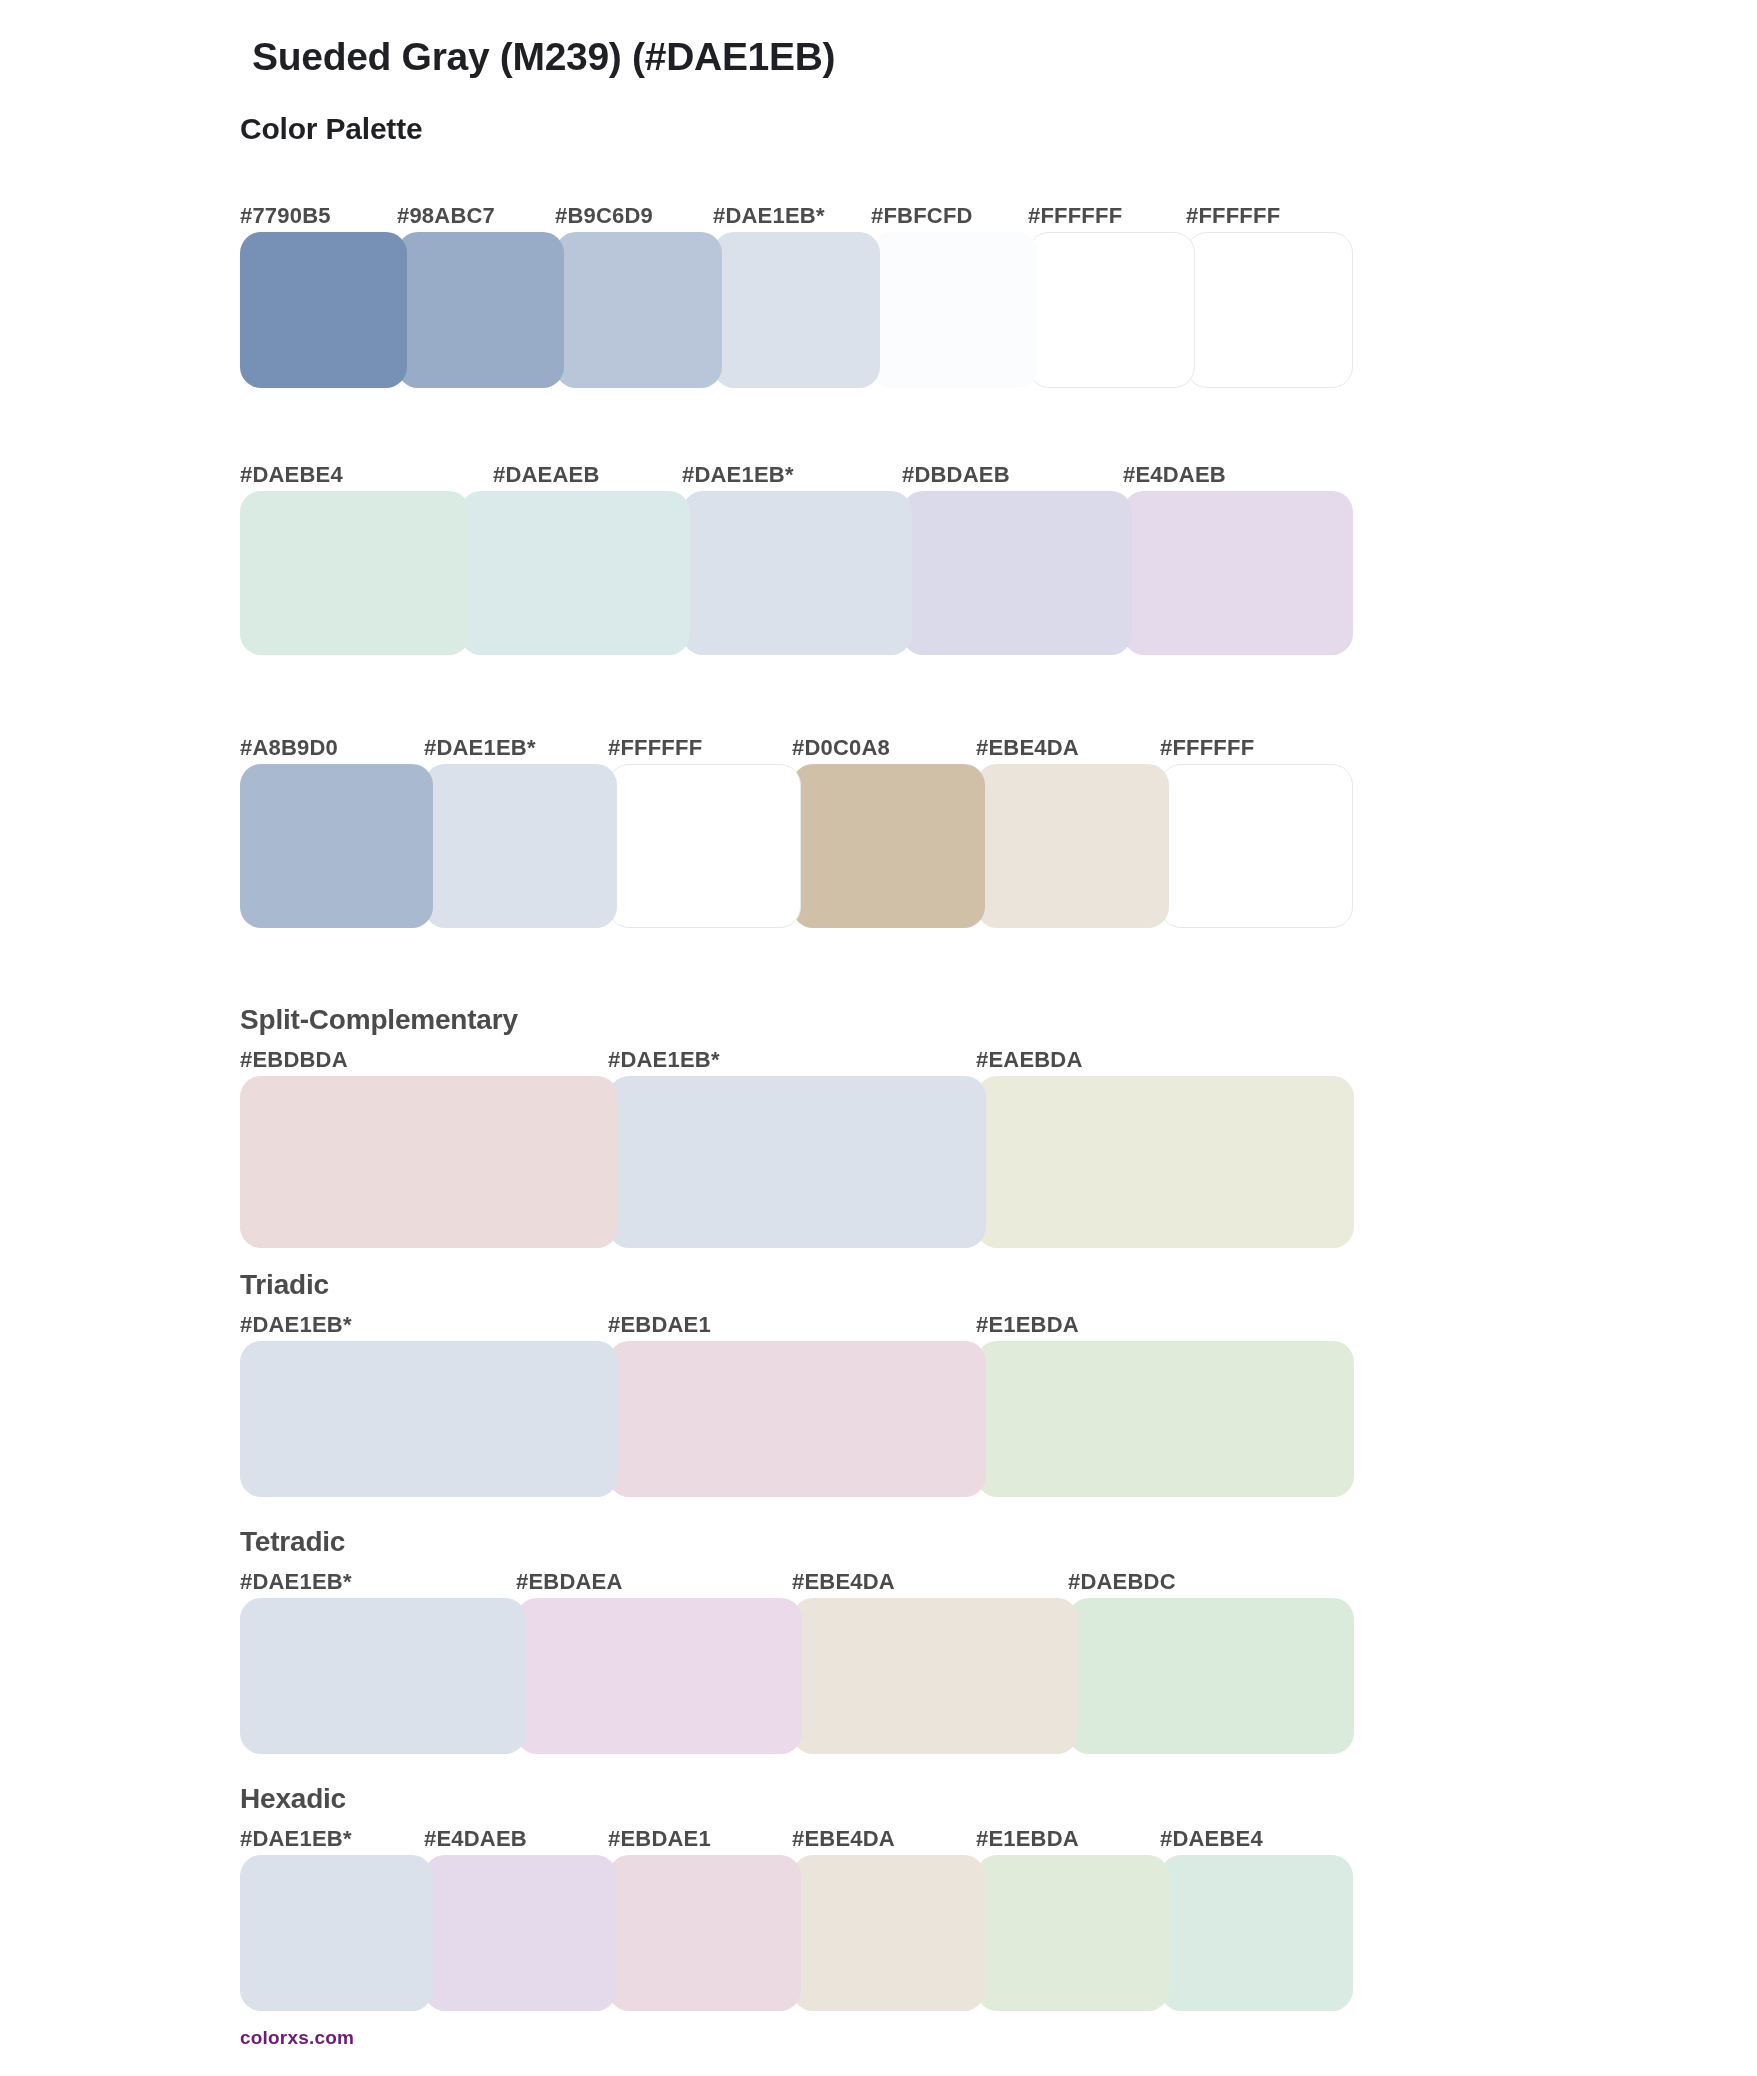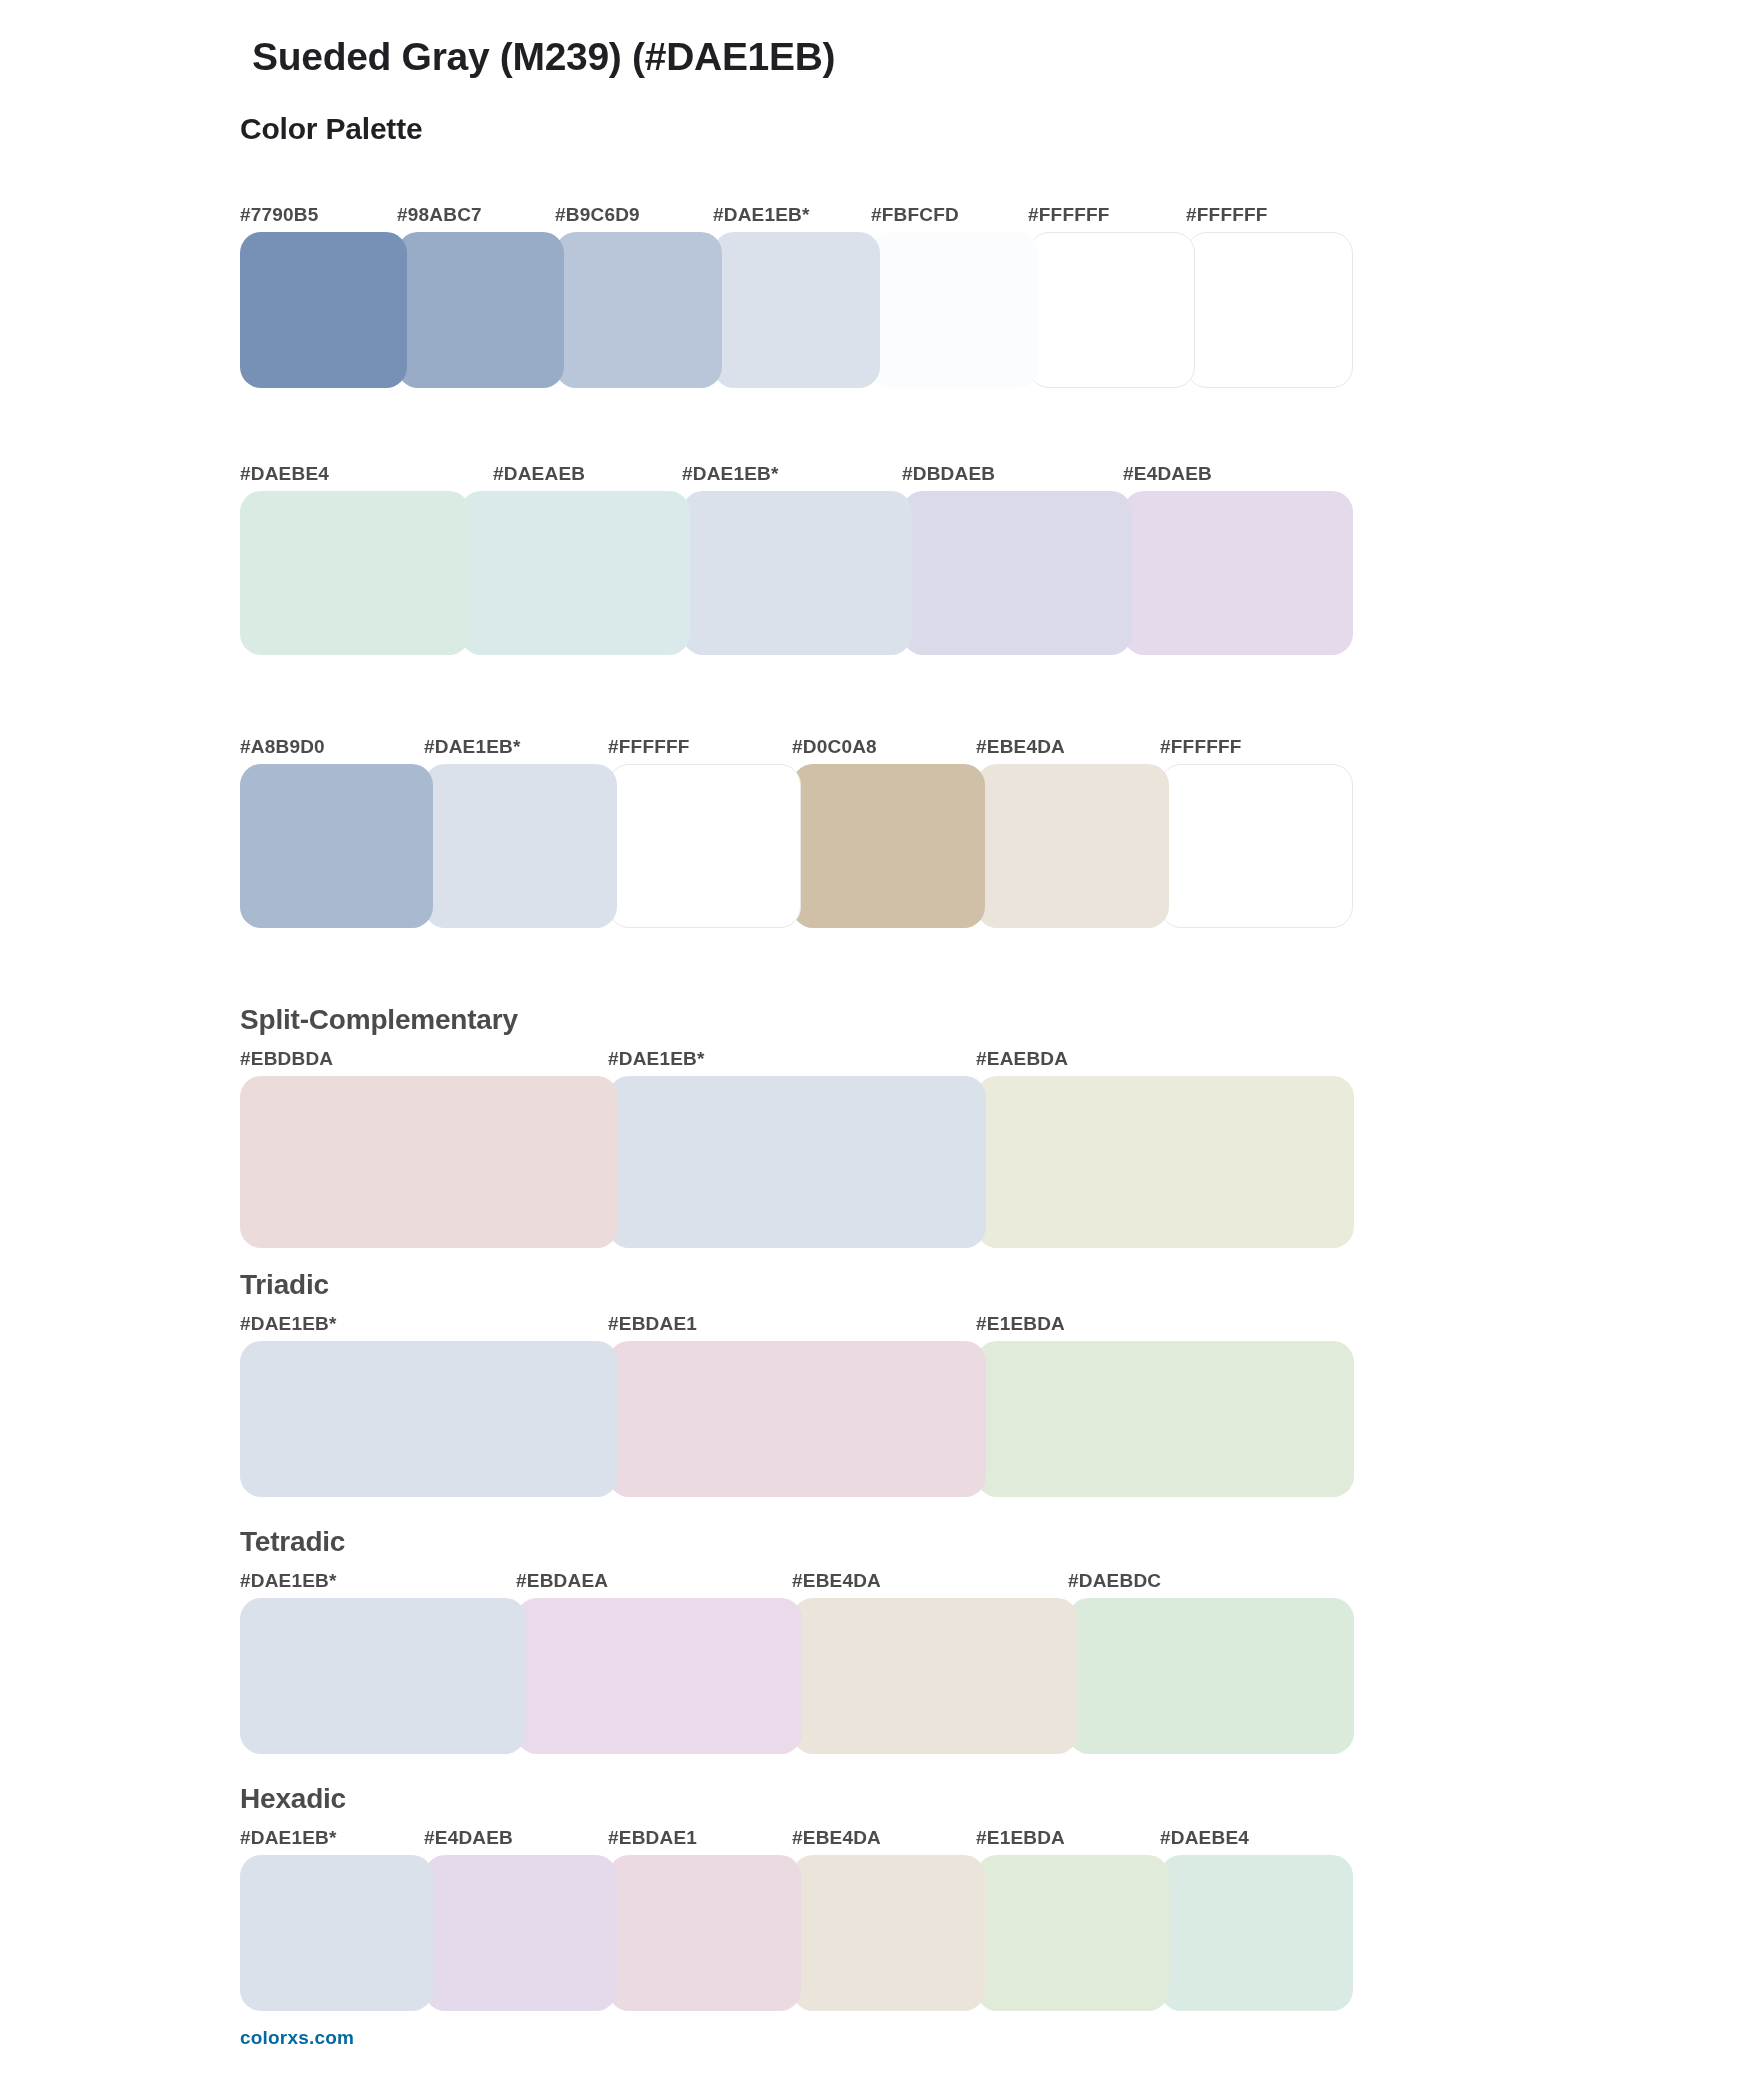--- a/index.html
+++ b/index.html
@@ -66,21 +66,21 @@
   }
 
   .labels-row {
     position: relative;
     height: 27px;
     margin-top: 12.8px;
   }
   .swatch-label {
     position: absolute;
     top: 0;
-    font-size: 19px;
+    font-size: 22px;
     font-weight: bold;
     color: #4b4b4b;
     letter-spacing: 0.2px;
     white-space: nowrap;
     line-height: 1;
   }
 
   .swatch-row {
     position: relative;
     width: 1104px;
@@ -95,21 +95,21 @@
     border: 0.8px solid #e8e8e8;
   }
 
   
   .footer {
     position: absolute;
     left: 240px;
     top: 2027px;
     font-size: 19px;
     font-weight: bold;
-    color: #0369a1;
+    color: #701a75;
     letter-spacing: 0.2px;
   }
 </style>
 </head>
 <body>
 
 <div class="page">
 
   <div class="content">
     <h1 class="page-title">Sueded Gray (M239) (#DAE1EB)</h1>

